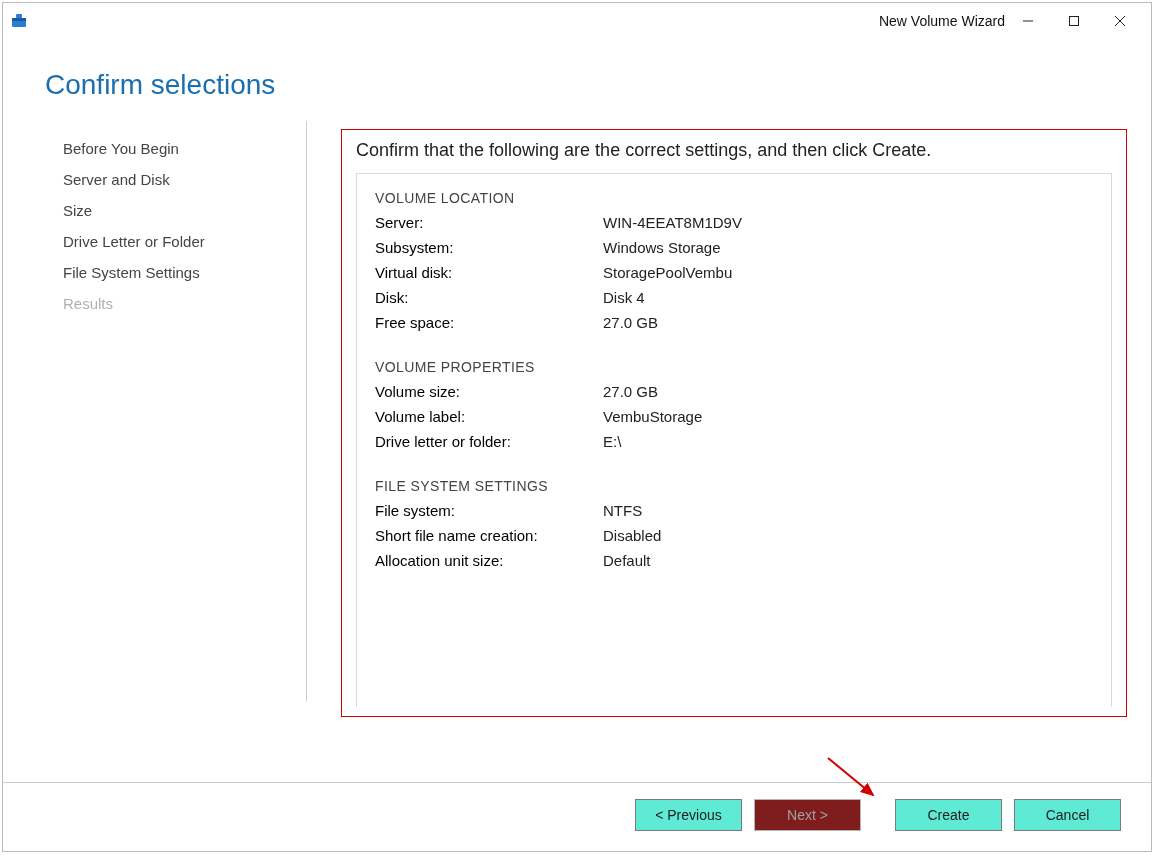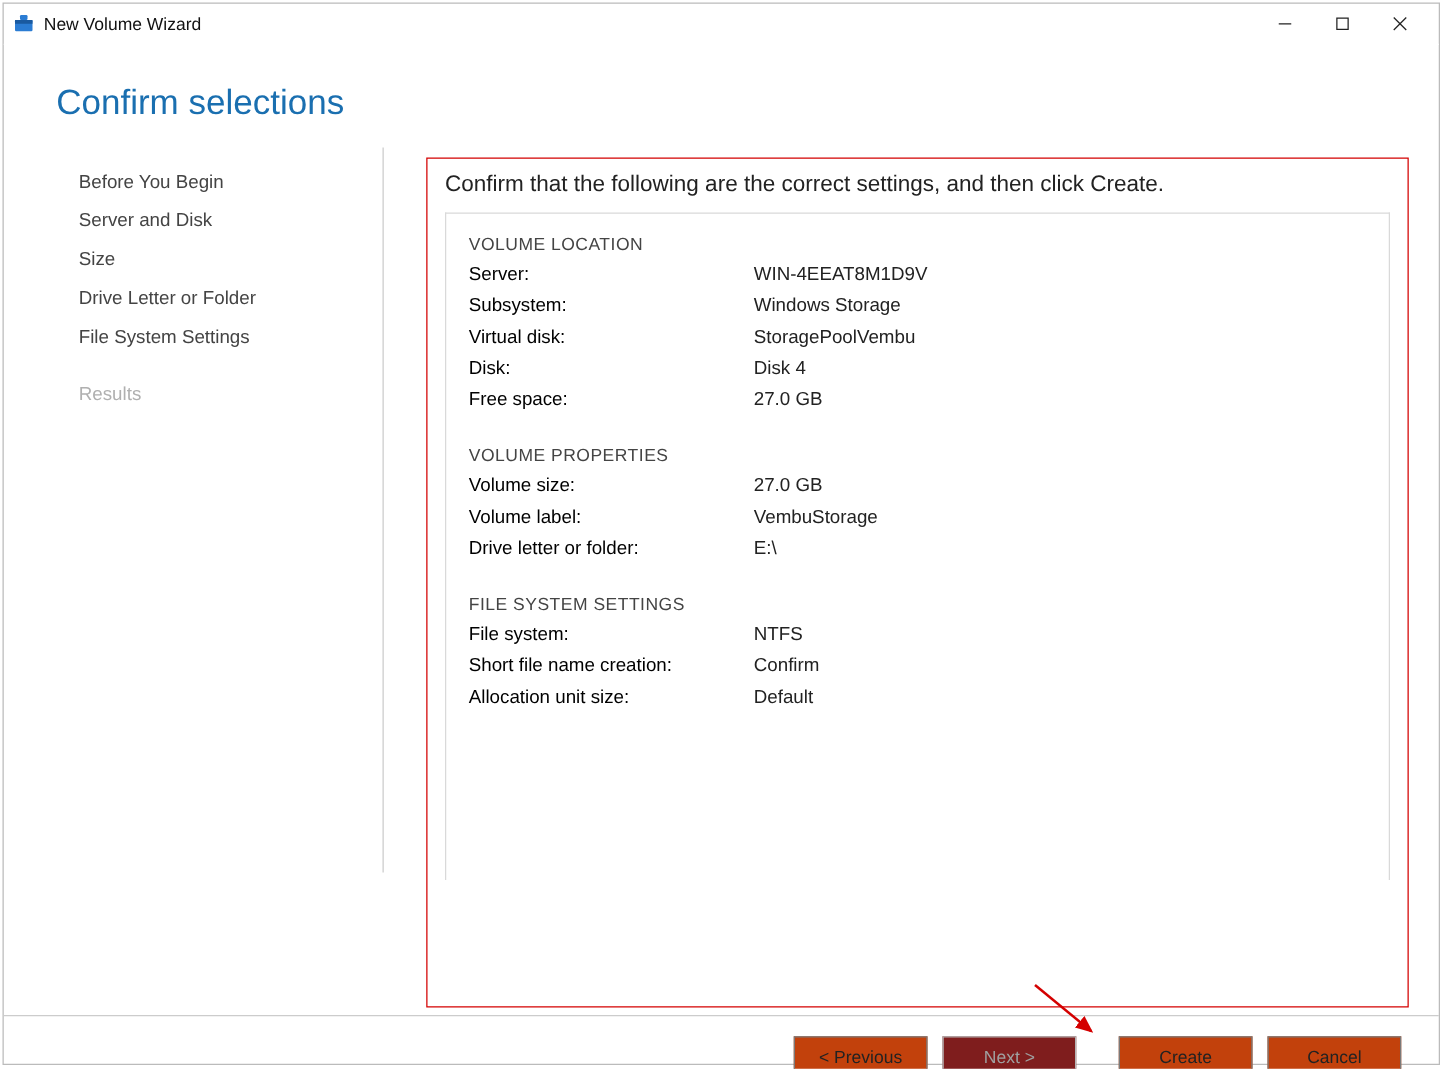--- a/index.html
+++ b/index.html
@@ -31,20 +31,21 @@
   .titlebar-icon {
     width: 16px;
     height: 16px;
     margin-right: 8px;
     display: inline-flex;
   }
   .titlebar-title {
     font-size: 14px;
     flex: 1;
     color: #111;
+    text-align: right;
   }
   .titlebar-controls {
     display: flex;
     gap: 0;
   }
   .titlebar-btn {
     width: 46px;
     height: 32px;
     display: flex;
     align-items: center;
@@ -85,30 +86,29 @@
     color: #444;
     cursor: pointer;
   }
   .sidebar-item.selected {
     background: #0a63c4;
     color: #fff;
   }
   .sidebar-item.disabled {
     color: #b0b0b0;
     cursor: default;
-    margin-top: 15px;
   }
   .main-panel {
     flex: 1;
     padding: 8px 6px 6px 18px;
   }
   .highlight-box {
     border: 1.5px solid #d40000;
     padding: 10px 14px 30px 14px;
-    height: 680px;
+    height: 588px;
   }
   .instruction {
     font-size: 18px;
     color: #222;
     margin: 0 0 12px 0;
   }
   .inner-frame {
     border: 1px solid #d9d9d9;
     border-bottom: none;
     padding: 16px 18px;
@@ -141,21 +141,21 @@
     padding: 16px 30px 20px 0;
     display: flex;
     justify-content: flex-end;
     gap: 12px;
     position: relative;
   }
   .wiz-btn {
     min-width: 107px;
     height: 32px;
     border: 1px solid #7a7a7a;
-    background: #c2410c;
+    background: #5eead4;
     font-size: 14px;
     color: #222;
     cursor: pointer;
     font-family: inherit;
   }
   .wiz-btn.disabled {
     color: #a0a0a0;
     border-color: #b5b5b5;
     background: #7f1d1d;
     cursor: default;
@@ -264,21 +264,21 @@
             </div>
 
             <div class="section-gap"></div>
             <div class="section-heading">FILE SYSTEM SETTINGS</div>
             <div class="kv-row">
               <span class="kv-label">File system:</span>
               <span class="kv-value">NTFS</span>
             </div>
             <div class="kv-row">
               <span class="kv-label">Short file name creation:</span>
-              <span class="kv-value">Confirm</span>
+              <span class="kv-value">Disabled</span>
             </div>
             <div class="kv-row">
               <span class="kv-label">Allocation unit size:</span>
               <span class="kv-value">Default</span>
             </div>
 
           </div>
         </div>
       </div>
 

